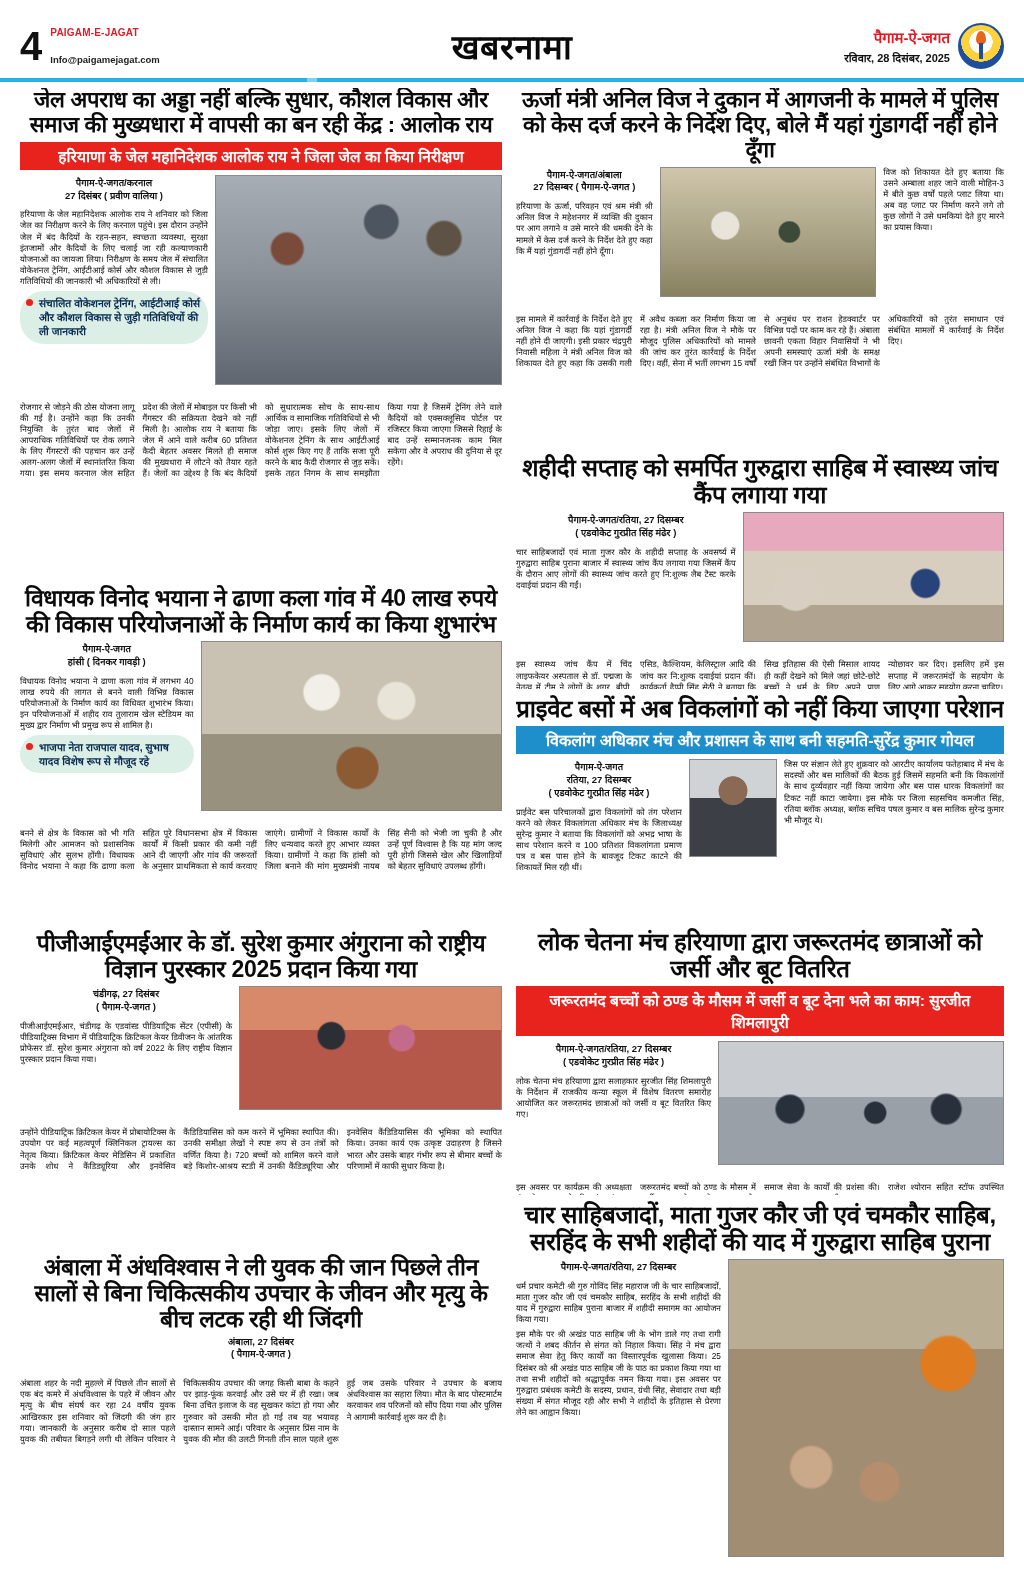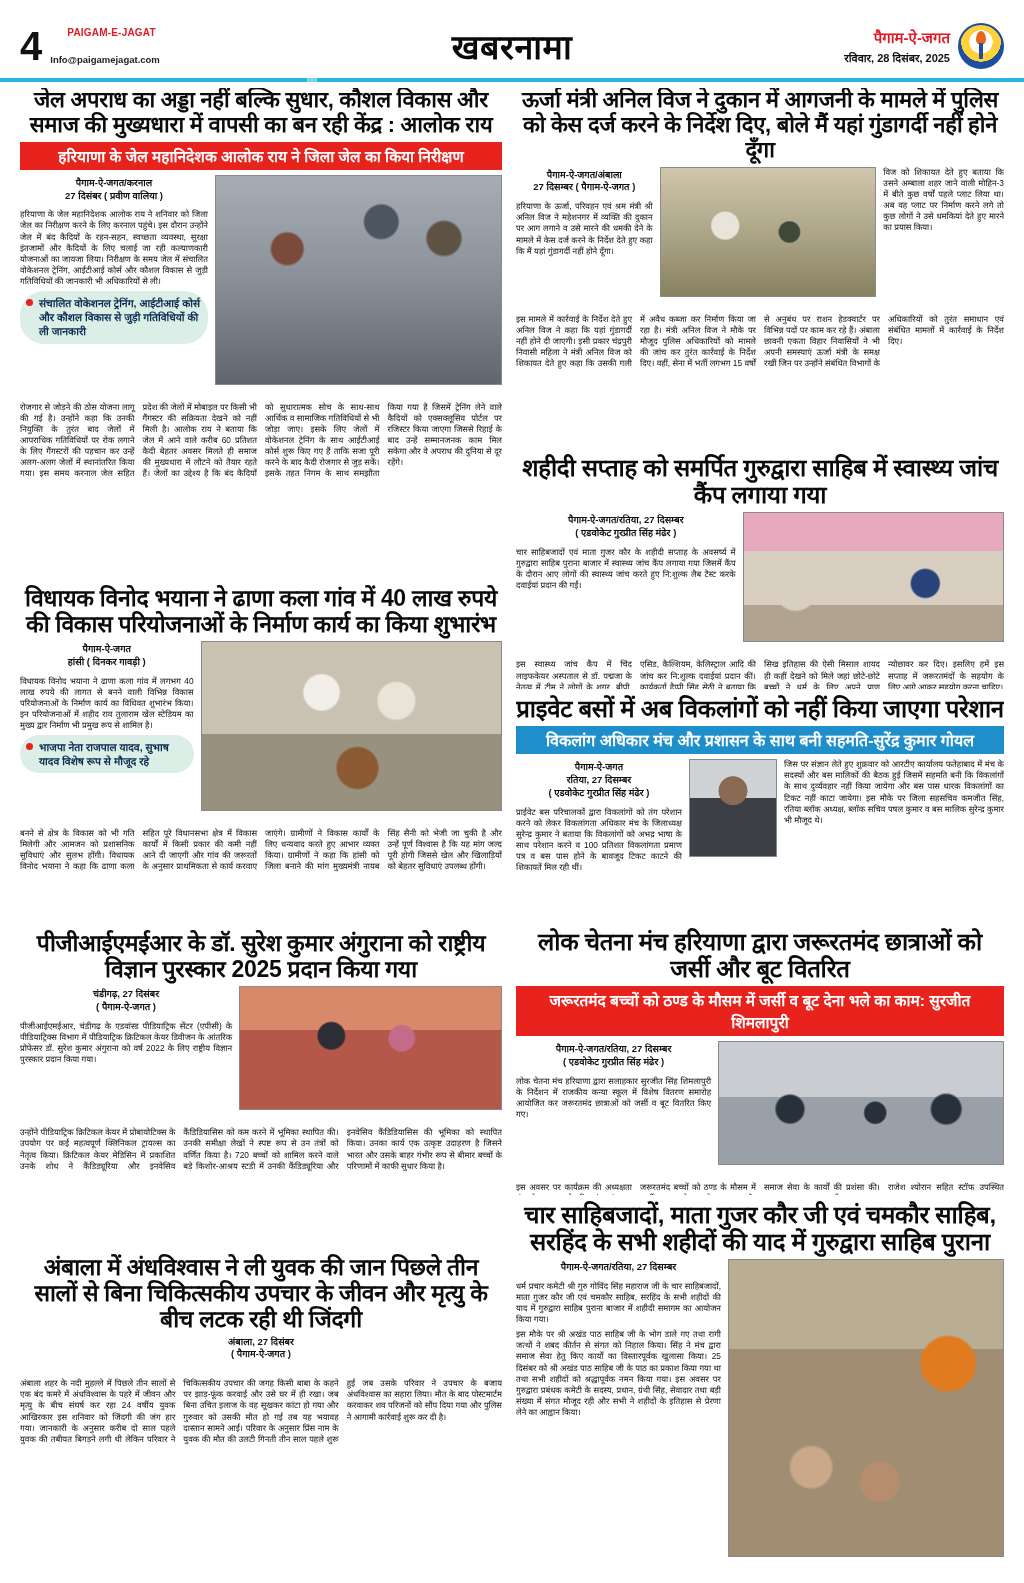--- a/index.html
+++ b/index.html
@@ -3,21 +3,21 @@
 <meta charset="utf-8">
 <style>
   html,body{margin:0;padding:0;background:#e8e8e8;}
   .page{position:relative;width:1024px;height:1583px;margin:0 auto;background:#ffffff;
         font-family:"Liberation Sans","DejaVu Sans",sans-serif;color:#111;overflow:hidden;}
   
   .masthead{position:absolute;top:18px;left:20px;right:20px;height:56px;
             display:flex;align-items:center;justify-content:space-between;}
   .mh-left{display:flex;align-items:center;gap:8px;}
   .page-num{font-size:40px;font-weight:bold;line-height:1;}
-  .brand-en{color:#e01b24;font-weight:bold;font-size:10px;letter-spacing:.2px;margin-left:17px;}
+  .brand-en{color:#e01b24;font-weight:bold;font-size:10px;letter-spacing:.2px;}
   .brand-email{font-size:9.5px;font-weight:bold;color:#222;margin-top:16px;}
   .section-title{position:absolute;left:0;right:0;text-align:center;
                  font-size:34px;font-weight:bold;letter-spacing:.5px;color:#0a0a0a;pointer-events:none;}
   .mh-right{display:flex;align-items:center;gap:8px;z-index:2;}
   .mh-right-text{text-align:right;}
   .brand-hi{color:#e01b24;font-weight:bold;font-size:15px;}
   .date-line{font-size:11px;font-weight:bold;color:#111;margin-top:3px;}
   .logo{width:42px;height:42px;border-radius:50%;background:radial-gradient(circle at 50% 40%,#fff 0 35%,#ffd23d 36% 60%,#1d4f9c 61% 100%);
         border:2px solid #1d4f9c;position:relative;}
   .logo-flame{position:absolute;left:50%;top:6px;width:10px;height:14px;margin-left:-5px;

